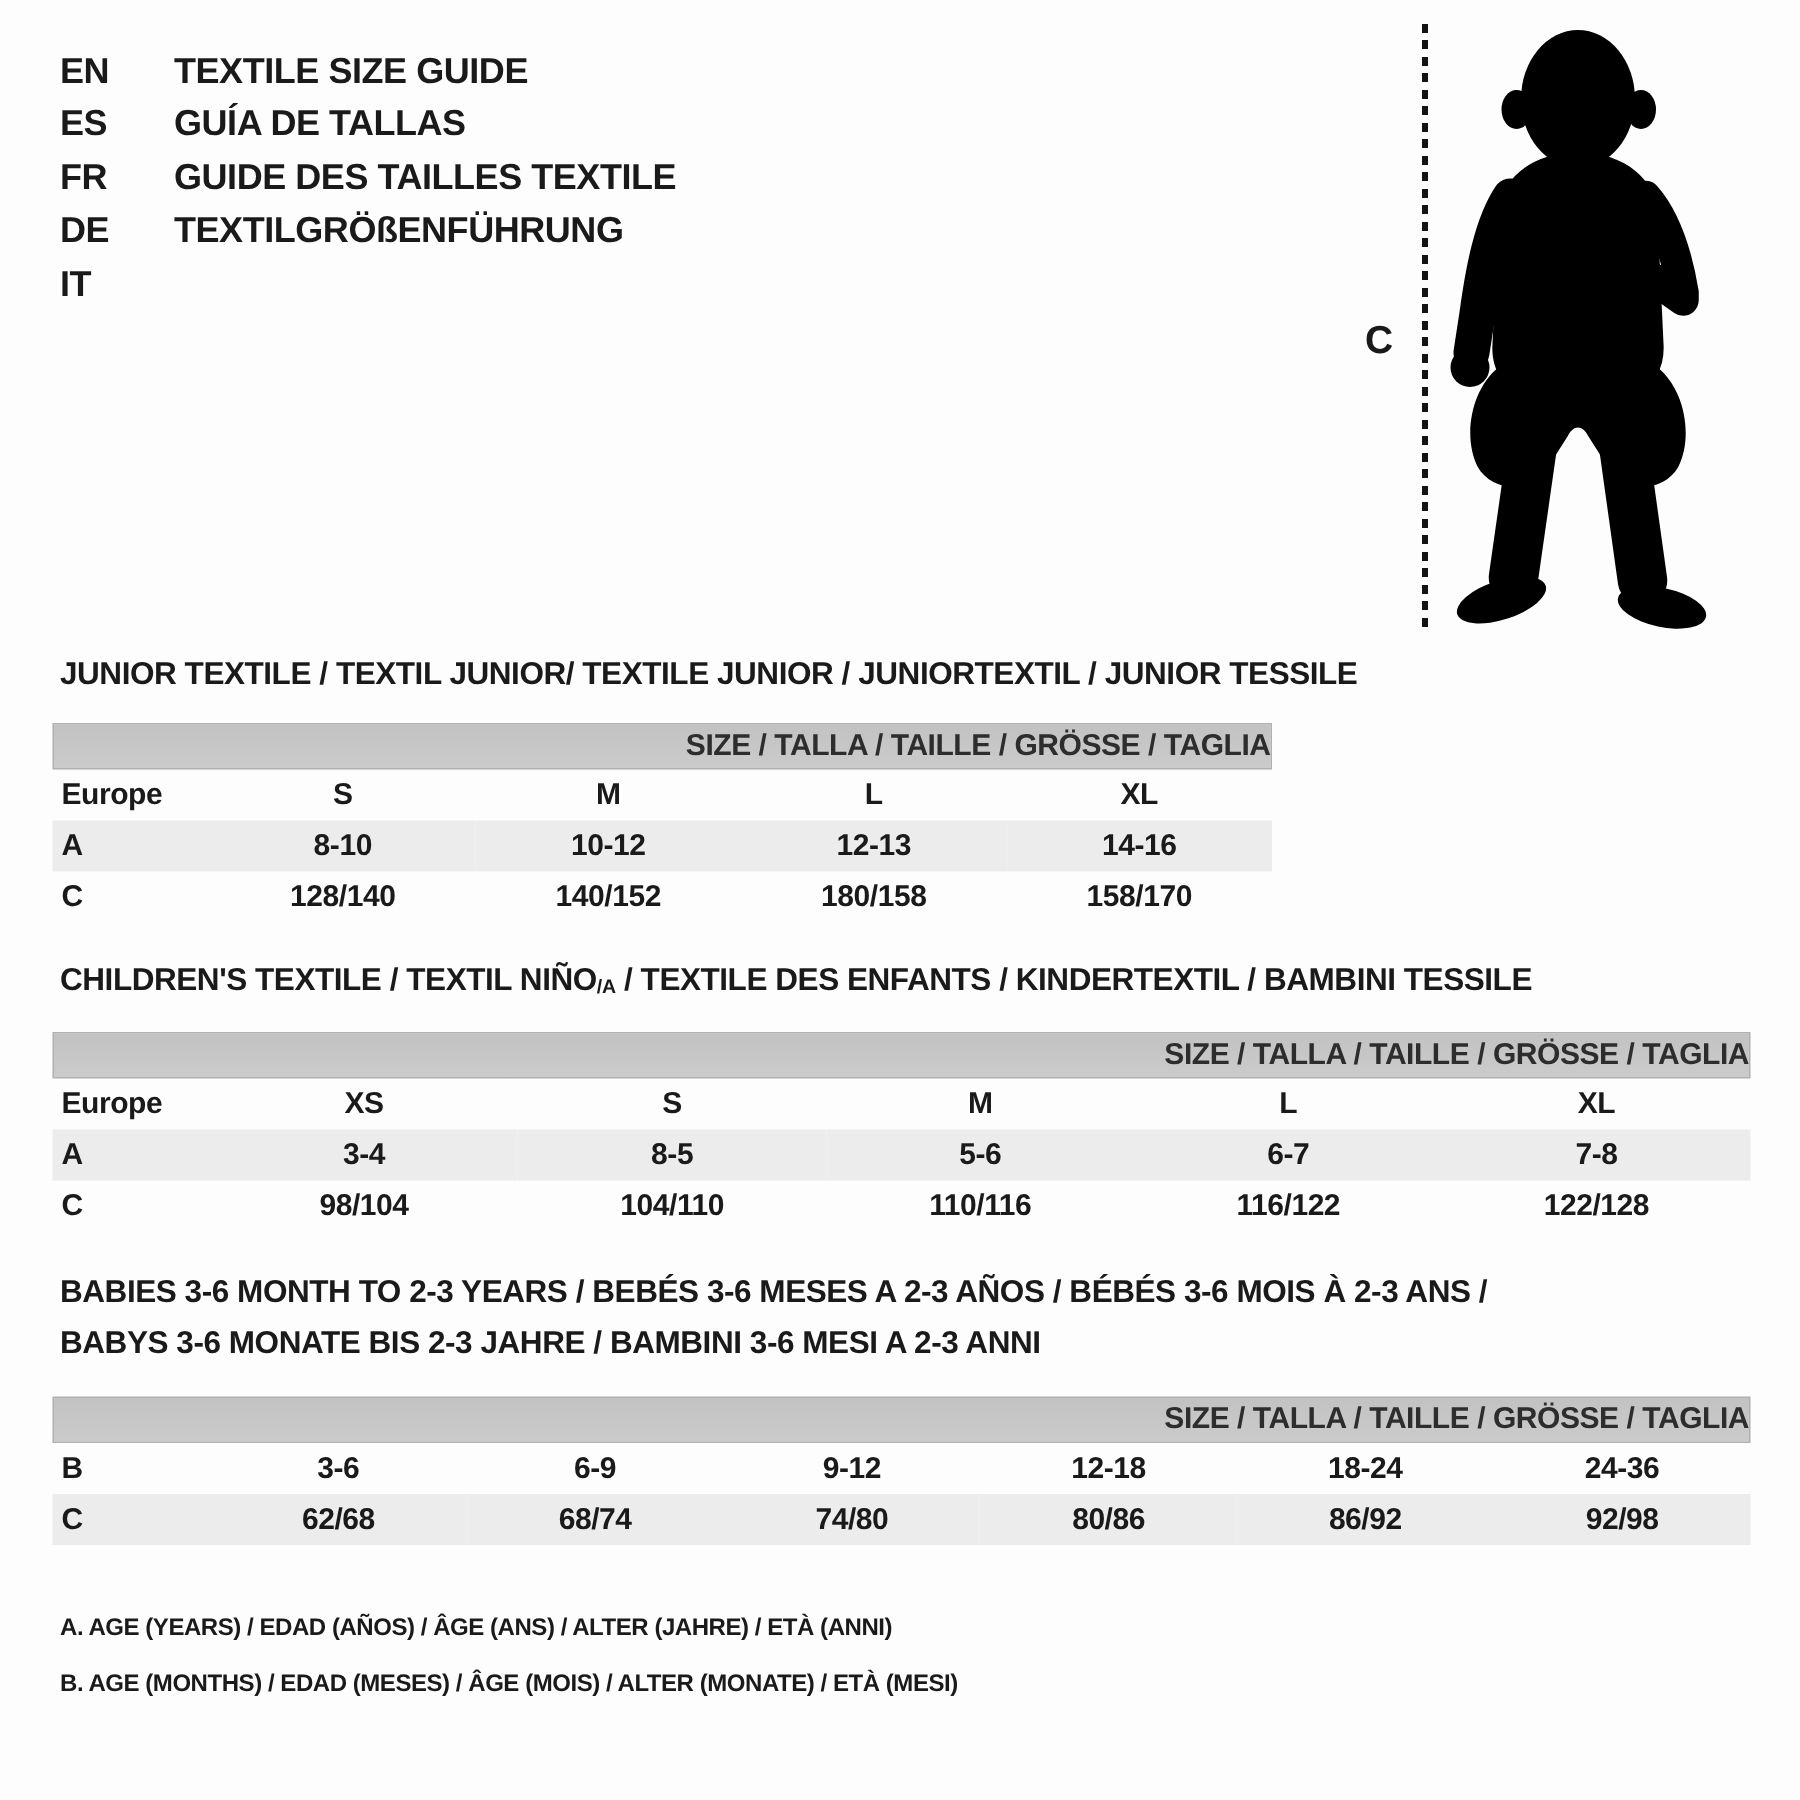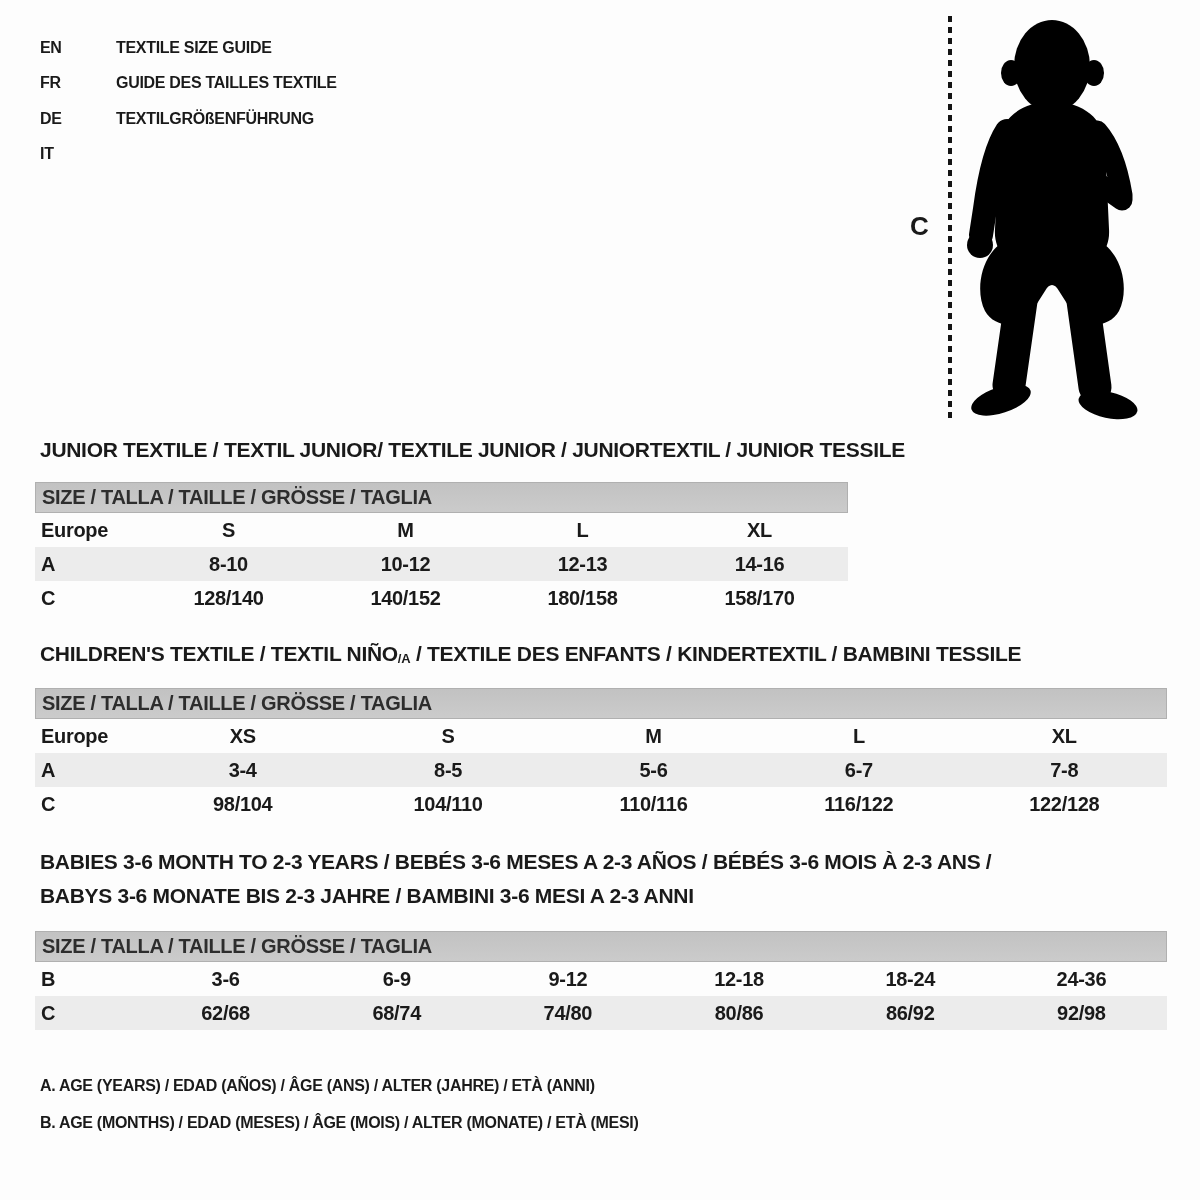--- a/index.html
+++ b/index.html
@@ -10,21 +10,21 @@
     background:#fdfdfd;
     color:#1a1a1a;
     font-family:"Liberation Sans", sans-serif;
     font-weight:bold;
     letter-spacing:-0.3px;
     overflow:hidden;
   }
 
   
   .lang-block { position:absolute; top:30px; left:40px; }
-  .lang-row { display:flex; height:35.5px; align-items:center; font-size:16px; }
+  .lang-row { display:flex; height:35.5px; align-items:center; font-size:24px; }
   .lang-code { width:76px; }
 
   
   .measure-line {
     position:absolute; left:948px; top:16px; width:4px; height:402px;
     background:repeating-linear-gradient(to bottom, #141414 0px, #141414 6px, transparent 6px, transparent 11px);
   }
   .figure-c { position:absolute; left:910px; top:211px; font-size:26px; }
   .baby-svg { position:absolute; left:955px; top:18px; width:195px; height:402px; }
 
@@ -39,41 +39,45 @@
   .table-wrap { position:absolute; left:35px; }
   .wrap-junior   { top:482px; width:813px; }
   .wrap-children { top:688px; width:1132px; }
   .wrap-babies   { top:931px; width:1132px; }
 
   .size-bar {
     height:31px; line-height:29px;
     background:linear-gradient(#c2c2c2,#cbcbcb);
     border:1px solid #b0b0b0;
     padding-left:6px;
-    font-size:20px; color:#2d2d2d;
+    font-size:20px; color:#2d2d2d;text-align:right;
   }
   table.size-table {
     width:100%; border-collapse:collapse; table-layout:fixed;
     font-size:20px; font-weight:bold; letter-spacing:-0.3px;
   }
   .size-table td { height:34px; text-align:center; vertical-align:middle; }
   .size-table td.lbl { text-align:left; padding-left:6px; }
   .size-table tr.alt { background:#ececec; }
   col.c-lbl { width:105px; }
 
   
   .footnotes { position:absolute; top:1067px; left:40px; font-size:16px; line-height:37px; white-space:nowrap; }
 </style>
 </head>
 <body>
 
 <div class="lang-block">
   <div class="lang-row">
     <span class="lang-code">EN</span>
     <span class="lang-label">TEXTILE SIZE GUIDE</span>
+  </div>
+  <div class="lang-row">
+    <span class="lang-code">ES</span>
+    <span class="lang-label">GUÍA DE TALLAS</span>
   </div>
   <div class="lang-row">
     <span class="lang-code">FR</span>
     <span class="lang-label">GUIDE DES TAILLES TEXTILE</span>
   </div>
   <div class="lang-row">
     <span class="lang-code">DE</span>
     <span class="lang-label">TEXTILGRÖßENFÜHRUNG</span>
   </div>
   <div class="lang-row">

